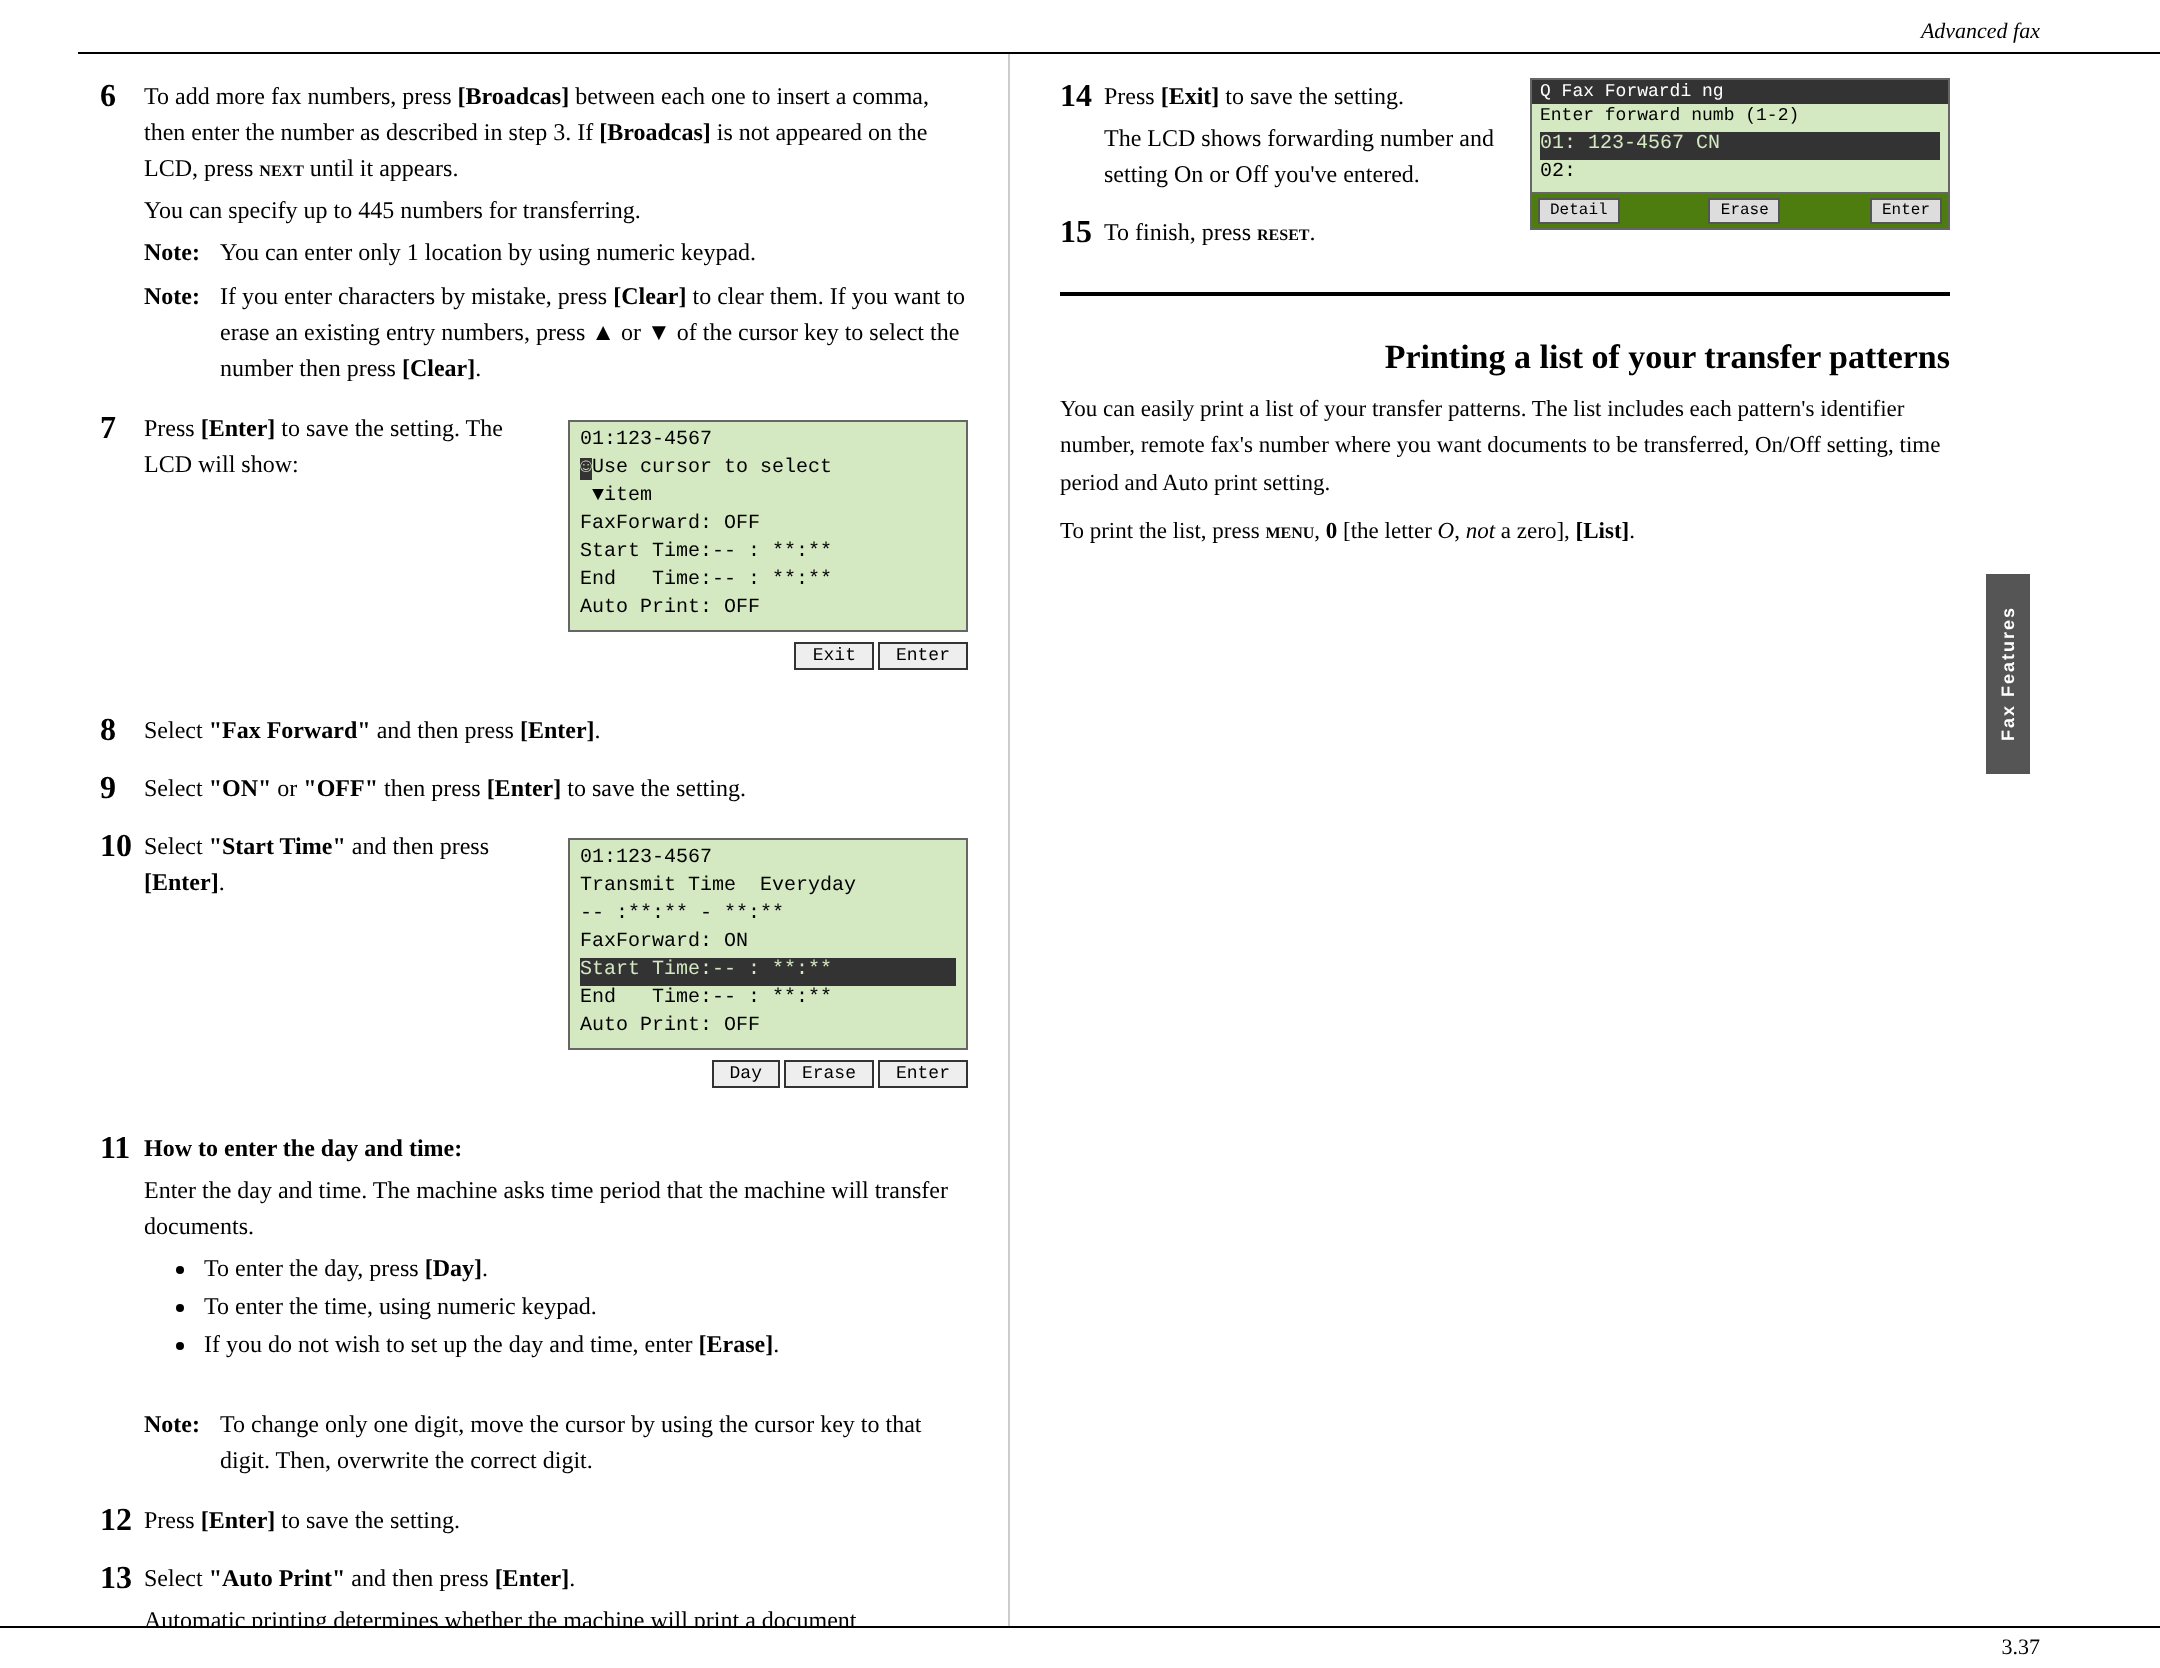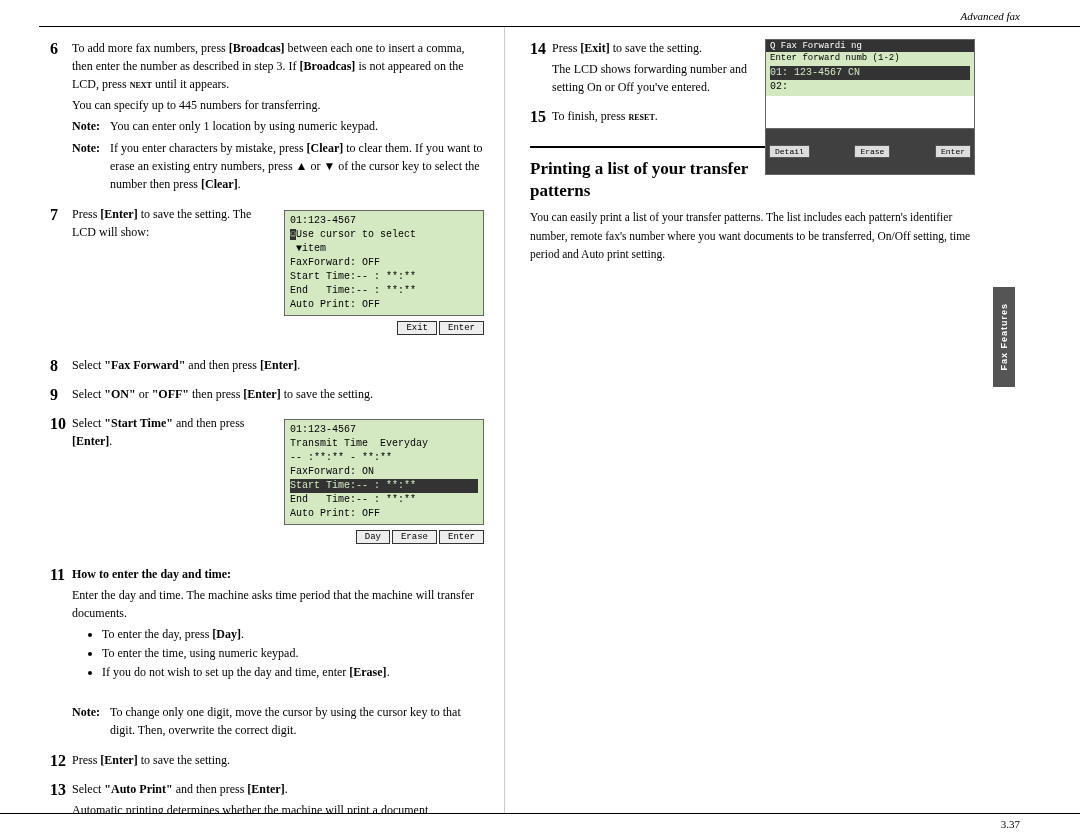--- a/index.html
+++ b/index.html
@@ -193,40 +193,41 @@
 
     .fax-forward-box-top .fax-forward-content .row-highlight {
       background: #333;
       color: #d4e8c2;
       display: block;
     }
 
     .fax-forward-btns {
       display: flex;
       justify-content: space-between;
-      padding: 16px 3px;
-      background: #404040;
+      padding: 2px 3px;
+      background: #4d7c0f;
       border-top: 1px solid #666;
-      margin-top: 32px;
     }
 
     .fax-forward-btn {
       border: 1px solid #555;
       background: #ddd;
       font-size: 8px;
       padding: 1px 5px;
       font-family: 'Courier New', Courier, monospace;
     }
 
     
     .section-title {
       font-size: 18px;
       font-weight: bold;
       margin-bottom: 6px;
+      margin-top: 10px;
       line-height: 1.3;
+      text-align: right;
     }
 
     .section-body {
       font-size: 11.5px;
       line-height: 1.6;
       margin-bottom: 6px;
     }
 
     
     .side-tab-container {
@@ -415,20 +416,21 @@
       <div class="step" style="margin-top:8px;">
         <span class="step-num">15</span>
         <div class="step-content">
           <p>To finish, press <span style="font-variant:small-caps;font-weight:bold;">reset</span>.</p>
         </div>
       </div>
 
       <div style="margin-top: 18px; border-top: 2px solid #000; padding-top: 10px;">
         <h2 class="section-title" style="font-size:17px;">Printing a list of your transfer patterns</h2>
         <p class="section-body">You can easily print a list of your transfer patterns. The list includes each pattern's identifier number, remote fax's number where you want documents to be transferred, On/Off setting, time period and Auto print setting.</p>
+        <p class="section-body">To print the list, press <span style="font-variant:small-caps;font-weight:bold;">menu</span>, <strong>0</strong> [the letter <em>O</em>, <em>not</em> a zero], <strong>[List]</strong>.</p>
       </div>
 
       <div class="side-tab-container">
         <div style="
           position: absolute;
           right: 0;
           top: 60px;
           width: 22px;
           height: 100px;
           background: #555;

